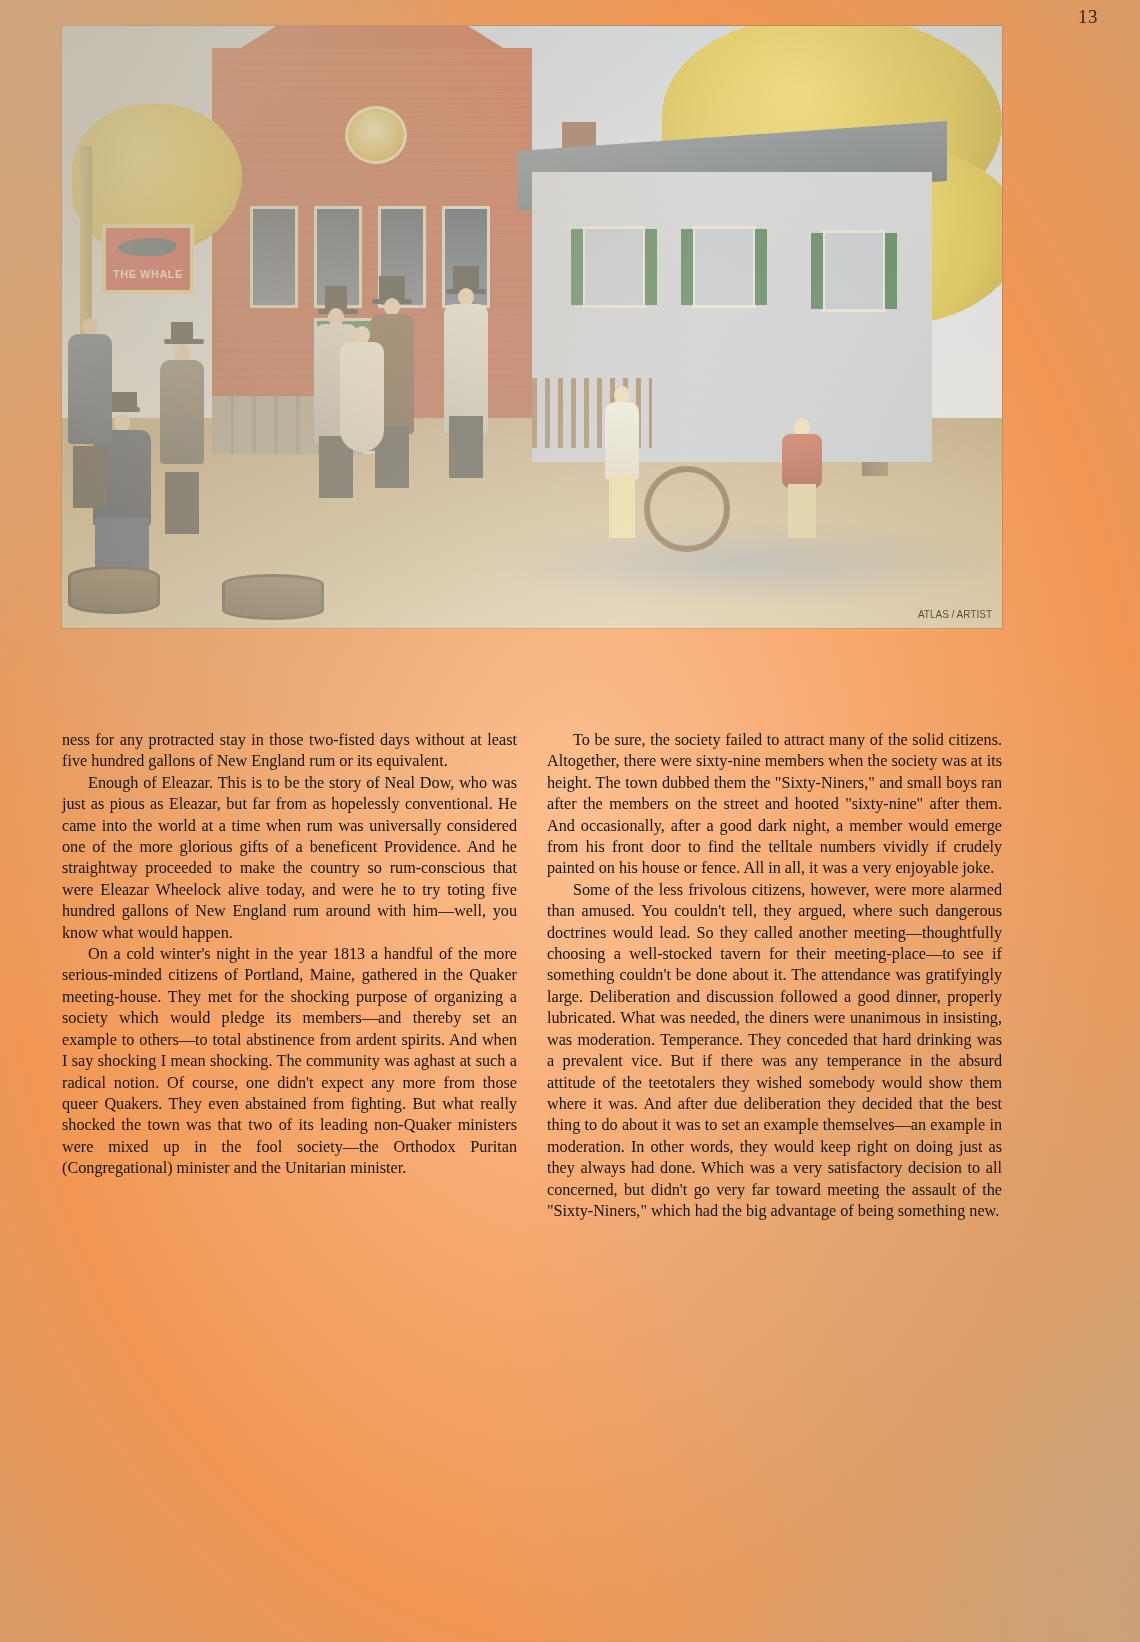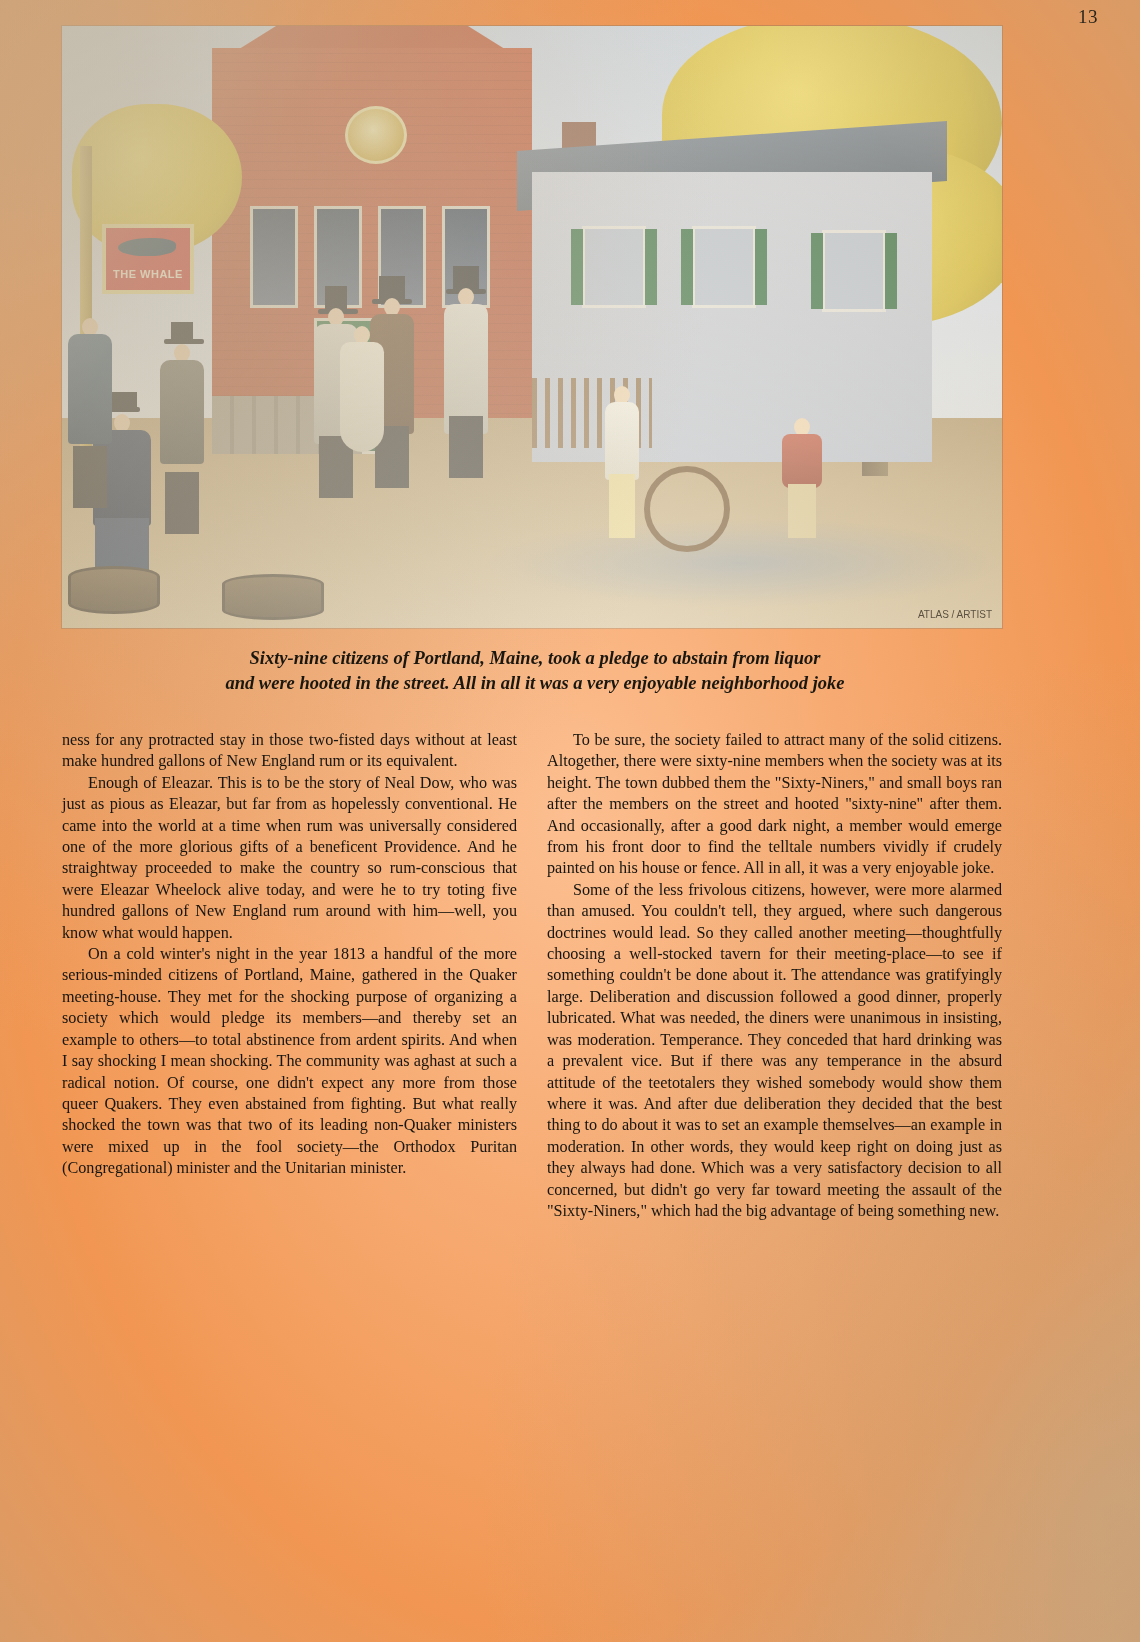--- a/index.html
+++ b/index.html
@@ -362,28 +362,24 @@
       <div class="body" style="background:linear-gradient(#c0523a,#94381f); height:54px; width:40px; margin-left:-20px; border-radius:8px;"></div>
       <div class="legs" style="background:#d8c389; width:28px; margin-left:-14px; top:66px; height:54px;"></div>
     </div>
 
     <div class="waterbarrel" style="left:6px; top:540px; width:86px; height:42px;"></div>
     <div class="waterbarrel" style="left:160px; top:548px; width:96px; height:40px;"></div>
 
     <div class="signature">ATLAS / ARTIST</div>
   </div>
 
-  <div class="caption">
-    <div>Sixty-nine citizens of Portland, Maine, took a pledge to abstain from liquor</div>
-    <div>and were hooted in the street.  All in all it was a very enjoyable neighborhood joke</div>
-  </div>
 
   <div class="columns">
     <div class="col">
-      <p class="first">ness for any protracted stay in those two-fisted days without at least make hundred gallons of New England rum or its equivalent.</p>
+      <p class="first">ness for any protracted stay in those two-fisted days without at least five hundred gallons of New England rum or its equivalent.</p>
       <p>Enough of Eleazar.  This is to be the story of Neal Dow, who was just as pious as Eleazar, but far from as hopelessly conventional.  He came into the world at a time when rum was universally considered one of the more glorious gifts of a beneficent Providence.  And he straightway proceeded to make the country so rum-conscious that were Eleazar Wheelock alive today, and were he to try toting five hundred gallons of New England rum around with him—well, you know what would happen.</p>
       <p>On a cold winter's night in the year 1813 a handful of the more serious-minded citizens of Portland, Maine, gathered in the Quaker meeting-house.  They met for the shocking purpose of organizing a society which would pledge its members—and thereby set an example to others—to total abstinence from ardent spirits.  And when I say shocking I mean shocking.  The community was aghast at such a radical notion.  Of course, one didn't expect any more from those queer Quakers.  They even abstained from fighting.  But what really shocked the town was that two of its leading non-Quaker ministers were mixed up in the fool society—the Orthodox Puritan (Congregational) minister and the Unitarian minister.</p>
     </div>
     <div class="col">
       <p>To be sure, the society failed to attract many of the solid citizens.  Altogether, there were sixty-nine members when the society was at its height.  The town dubbed them the "Sixty-Niners," and small boys ran after the members on the street and hooted "sixty-nine" after them.  And occasionally, after a good dark night, a member would emerge from his front door to find the telltale numbers vividly if crudely painted on his house or fence.  All in all, it was a very enjoyable joke.</p>
       <p>Some of the less frivolous citizens, however, were more alarmed than amused.  You couldn't tell, they argued, where such dangerous doctrines would lead.  So they called another meeting—thoughtfully choosing a well-stocked tavern for their meeting-place—to see if something couldn't be done about it.  The attendance was gratifyingly large.  Deliberation and discussion followed a good dinner, properly lubricated.  What was needed, the diners were unanimous in insisting, was moderation.  Temperance.  They conceded that hard drinking was a prevalent vice.  But if there was any temperance in the absurd attitude of the teetotalers they wished somebody would show them where it was.  And after due deliberation they decided that the best thing to do about it was to set an example themselves—an example in moderation.  In other words, they would keep right on doing just as they always had done.  Which was a very satisfactory decision to all concerned, but didn't go very far toward meeting the assault of the "Sixty-Niners," which had the big advantage of being something new.</p>
     </div>
   </div>
 
 </div>

